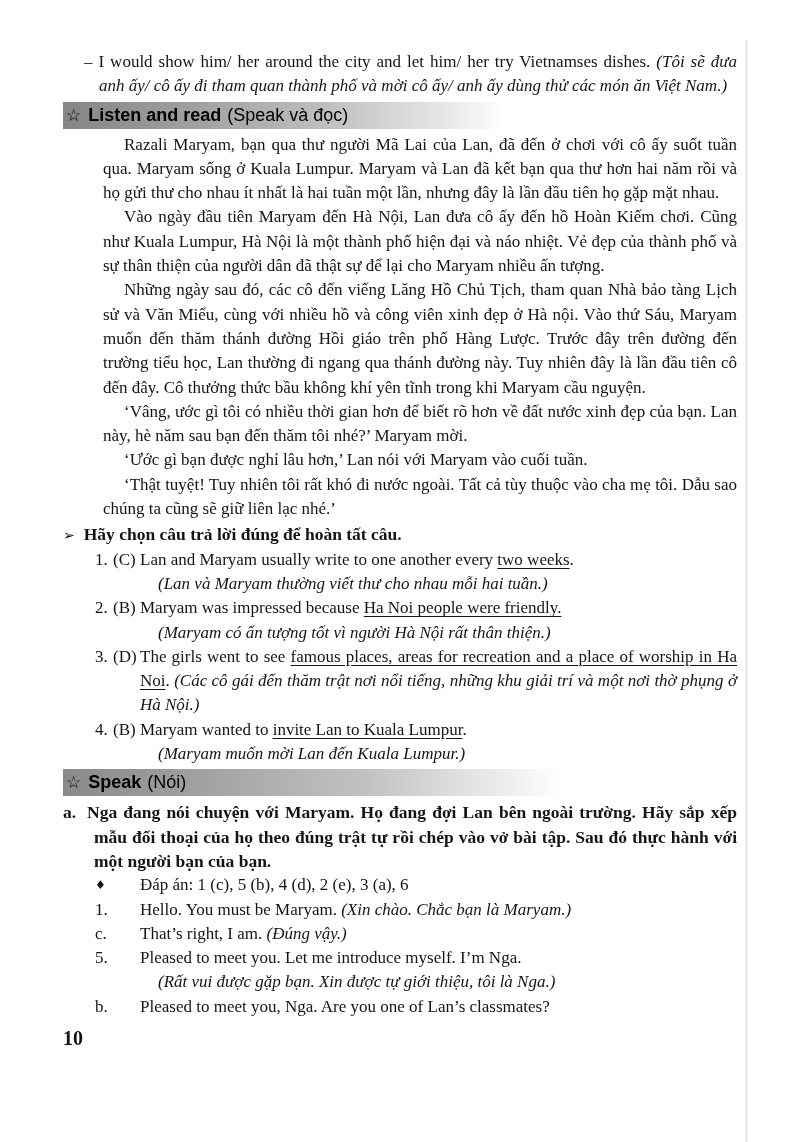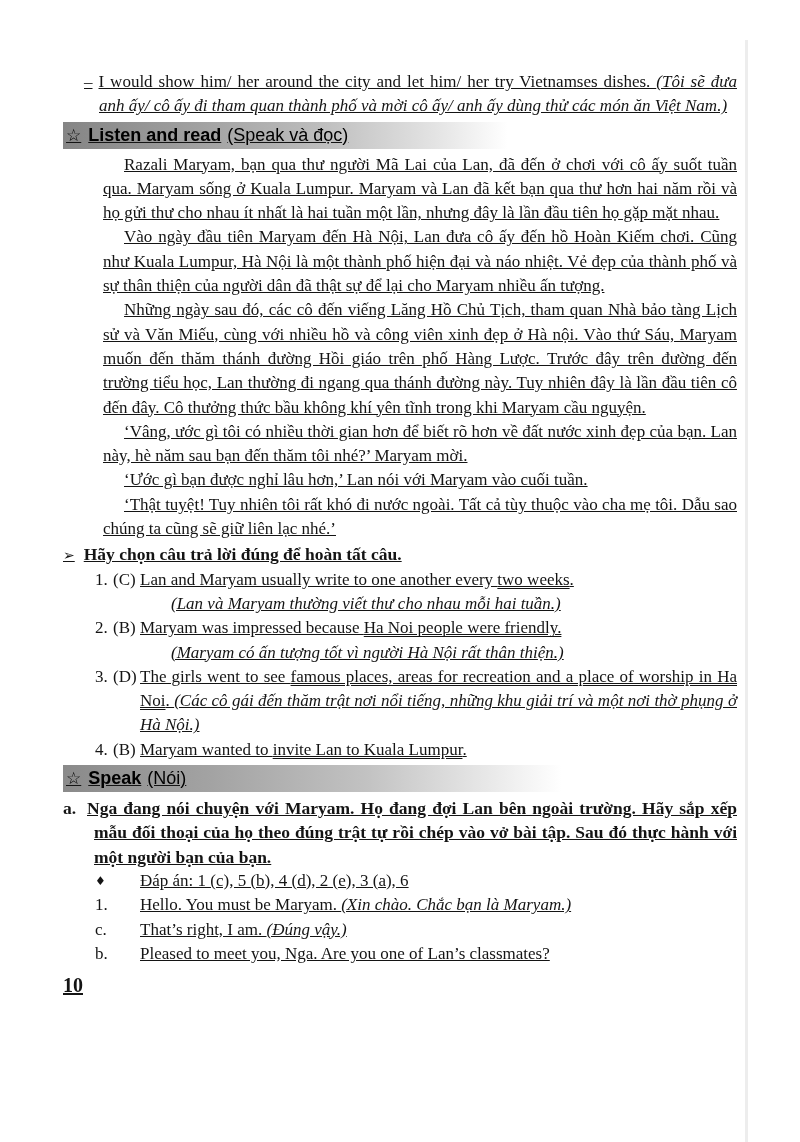--- a/index.html
+++ b/index.html
@@ -1,21 +1,21 @@
 <!DOCTYPE html>
 <html><head>
 <meta charset="utf-8">
 <style>
   html,body{margin:0;padding:0;}
   body{
     width:800px;height:1142px;background:#ffffff;color:#141414;
     font-family:"Liberation Serif","DejaVu Serif",serif;
     font-size:17px;line-height:24.3px;overflow:hidden;position:relative;
   }
-  .page{box-sizing:border-box;width:800px;height:1142px;padding:70px 63px 0 63px;position:relative;text-decoration:underline;}
+  .page{box-sizing:border-box;width:800px;height:1142px;padding:50px 63px 0 63px;position:relative;}
   .scan-line{position:absolute;top:40px;bottom:0;right:52px;width:3px;background:#ededed;}
   .justify{text-align:justify;}
   p{margin:0;}
   .vi{font-style:italic;}
   
   .intro{margin-left:21px;padding-left:15px;text-indent:-15px;}
   .intro .dash{margin-right:6px;}
   
   .bar{
     margin:3px 0 4px 0;padding:1px 6px 2px 3px;
@@ -30,21 +30,21 @@
   
   .para{text-indent:21px;text-align:justify;margin-left:40px;}
   
   .choose{font-weight:bold;font-size:17.5px;padding-left:27px;text-indent:-27px;margin-top:1px;}
   .choose .arrow{font-family:"DejaVu Sans",sans-serif;font-weight:normal;font-size:14px;margin-right:9px;}
   
   .ans{margin-left:32px;padding-left:45px;text-indent:-45px;text-align:justify;}
   .ans .num{display:inline-block;width:18px;text-indent:0;}
   .ans .letter{display:inline-block;min-width:27px;text-indent:0;}
   .ans u{text-underline-offset:3px;text-decoration-thickness:1px;}
-  .vi-block{display:block;text-indent:0;margin-left:31px;}
+  .vi-block{display:block;text-indent:0;margin-left:18px;}
   .vi-inline{display:inline;}
   
   .task{font-weight:bold;font-size:17.5px;padding-left:31px;text-indent:-31px;text-align:justify;}
   .task .task-label{display:inline-block;width:24px;text-indent:0;}
   .dlg{margin-left:32px;padding-left:45px;text-indent:-45px;}
   .dlg .label{display:inline-block;width:45px;text-indent:0;}
   .dlg .bullet{font-family:"DejaVu Sans",sans-serif;font-size:12px;vertical-align:1px;}
   
   .footer{margin-top:7px;display:flex;align-items:baseline;flex-direction:column;}
   .page-num{font-weight:bold;font-size:20px;}
@@ -71,34 +71,35 @@
 
   <p class="choose"><span class="arrow">➢</span><span>Hãy chọn câu trả lời đúng để hoàn tất câu.</span></p>
 
   <div>
     <p class="ans"><span class="num">1.</span><span class="letter">(C)</span><span>Lan and Maryam usually write to one another every </span><u>two weeks</u><span>.</span><span class="vi vi-block">(Lan và Maryam thường viết thư cho nhau mỗi hai tuần.)</span></p>
 
     <p class="ans"><span class="num">2.</span><span class="letter">(B)</span><span>Maryam was impressed because </span><u>Ha Noi people were friendly.</u><span></span><span class="vi vi-block">(Maryam có ấn tượng tốt vì người Hà Nội rất thân thiện.)</span></p>
 
     <p class="ans"><span class="num">3.</span><span class="letter">(D)</span><span>The girls went to see </span><u>famous places, areas for recreation and a place of worship in Ha Noi</u><span>. </span><span class="vi vi-inline">(Các cô gái đến thăm trật nơi nổi tiếng, những khu giải trí và một nơi thờ phụng ở Hà Nội.)</span></p>
 
-    <p class="ans"><span class="num">4.</span><span class="letter">(B)</span><span>Maryam wanted to </span><u>invite Lan to Kuala Lumpur</u><span>.</span></p>
+    <p class="ans"><span class="num">4.</span><span class="letter">(B)</span><span>Maryam wanted to </span><u>invite Lan to Kuala Lumpur</u><span>.</span><span class="vi vi-block">(Maryam muốn mời Lan đến Kuala Lumpur.)</span></p>
   </div>
 
   <div class="bar bar2"><span class="star">☆</span><span class="bar-title">Speak</span><span class="bar-sub">(Nói)</span></div>
 
   <p class="task"><span class="task-label">a.</span><span>Nga đang nói chuyện với Maryam. Họ đang đợi Lan bên ngoài trường. Hãy sắp xếp mẫu đối thoại của họ theo đúng trật tự rồi chép vào vở bài tập. Sau đó thực hành với một người bạn của bạn.</span></p>
 
   <p class="dlg"><span class="label"><span class="bullet">♦</span></span><span>Đáp án: 1 (c), 5 (b), 4 (d), 2 (e), 3 (a), 6</span></p>
 
   <div>
     <p class="dlg"><span class="label">1.</span><span>Hello. You must be Maryam. </span><span class="vi vi-inline">(Xin chào. Chắc bạn là Maryam.)</span></p>
 
     <p class="dlg"><span class="label">c.</span><span>That’s right, I am. </span><span class="vi vi-inline">(Đúng vậy.)</span></p>
 
+    <p class="dlg"><span class="label">5.</span><span>Pleased to meet you. Let me introduce myself. I’m Nga.</span><span class="vi vi-block">(Rất vui được gặp bạn. Xin được tự giới thiệu, tôi là Nga.)</span></p>
 
     <p class="dlg"><span class="label">b.</span><span>Pleased to meet you, Nga. Are you one of Lan’s classmates?</span></p>
   </div>
 
   <div class="footer">
     <span class="page-num">10</span>
   </div>
 </div>
 
 </body></html>

